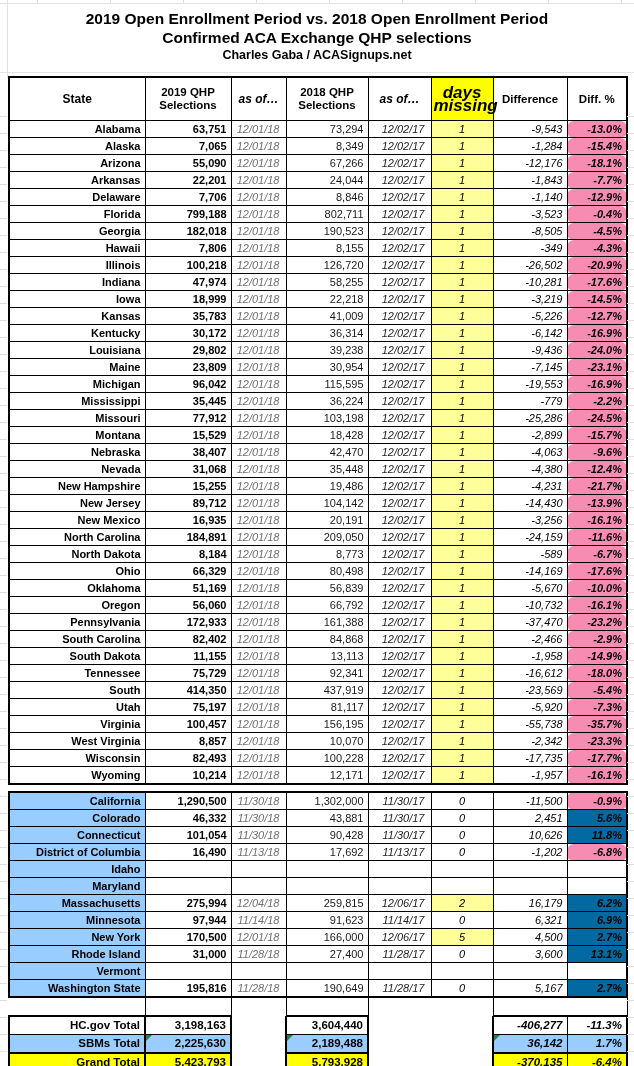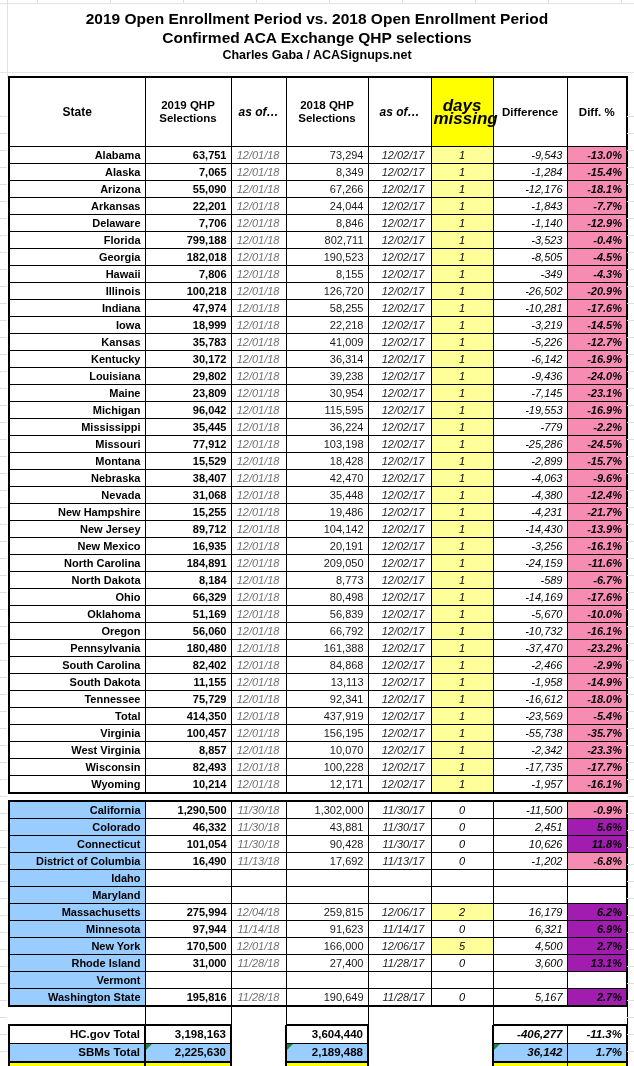--- a/index.html
+++ b/index.html
@@ -24,38 +24,38 @@
 
   table{border-collapse:collapse;table-layout:fixed;width:618px;margin-left:8px;}
   col.c-state{width:136px;} col.c-v19{width:86px;} col.c-d19{width:55px;}
   col.c-v18{width:82px;}  col.c-d18{width:63px;} col.c-days{width:62px;}
   col.c-diff{width:74px;} col.c-pct{width:60px;}
 
   #main-table{margin-top:13px;border:2px solid #000;}
   #sbm-table{margin-top:6px;border:2px solid #000;}
 
   th{border:1px solid #000;height:36px;font-size:11.5px;font-weight:bold;
-     text-align:center;vertical-align:middle;padding:16px 2px;line-height:13px;background:#fff;}
+     text-align:center;vertical-align:middle;padding:3px 2px;line-height:13px;background:#fff;}
   th.as-of{font-style:italic;font-size:12px;}
   th.days-h{background:#FFFF00;font-style:italic;font-size:17px;}
   th.state-h{font-size:12px;}
 
   td{border:1px solid #000;height:16px;line-height:16px;font-size:11px;
      padding:0 4px;white-space:nowrap;overflow:hidden;background:#fff;}
   td.state{text-align:right;font-weight:bold;}
   td.v19{text-align:right;font-weight:bold;}
   td.d19{text-align:right;font-style:italic;color:#6f6f6f;padding-right:6px;}
   td.v18{text-align:right;color:#1a1a1a;}
   td.d18{text-align:right;font-style:italic;color:#222;padding-right:6px;}
   td.days{text-align:center;font-style:italic;}
   td.days.hl{background:#FFFF99;}
   td.diff{text-align:right;font-style:italic;}
   td.pct{text-align:right;font-weight:bold;font-style:italic;}
-  td.pct.neg{background:#F78CB2;}
-  td.pct.pos{background:#a21caf;}
+  td.pct.neg{background:#F78CB2;border-radius:7px;}
+  td.pct.pos{background:#0369a1;}
   tr.sbm td.state{background:#99CCFF;}
 
   
   #totals-table{margin-top:0;}
   #totals-table td{height:17px;line-height:17px;font-size:11.5px;position:relative;}
   td.sp{border:none;height:11px;line-height:11px;background:#fff;}
   td.sp-l{border-left:1px solid #000;}
   td.sp-r{border-right:1px solid #000;}
   td.nob{border:none;background:#fff;}
   td.t-label{text-align:right;font-weight:bold;border:1px solid #000;}
@@ -401,21 +401,21 @@
         <td class="v19">56,060</td>
         <td class="d19">12/01/18</td>
         <td class="v18">66,792</td>
         <td class="d18">12/02/17</td>
         <td class="days hl">1</td>
         <td class="diff">-10,732</td>
         <td class="pct neg">-16.1%</td>
       </tr>
       <tr>
         <td class="state">Pennsylvania</td>
-        <td class="v19">180,480</td>
+        <td class="v19">172,933</td>
         <td class="d19">12/01/18</td>
         <td class="v18">161,388</td>
         <td class="d18">12/02/17</td>
         <td class="days hl">1</td>
         <td class="diff">-37,470</td>
         <td class="pct neg">-23.2%</td>
       </tr>
       <tr>
         <td class="state">South Carolina</td>
         <td class="v19">82,402</td>
@@ -440,28 +440,38 @@
         <td class="state">Tennessee</td>
         <td class="v19">75,729</td>
         <td class="d19">12/01/18</td>
         <td class="v18">92,341</td>
         <td class="d18">12/02/17</td>
         <td class="days hl">1</td>
         <td class="diff">-16,612</td>
         <td class="pct neg">-18.0%</td>
       </tr>
       <tr>
-        <td class="state">Total</td>
+        <td class="state">South</td>
         <td class="v19">414,350</td>
         <td class="d19">12/01/18</td>
         <td class="v18">437,919</td>
         <td class="d18">12/02/17</td>
         <td class="days hl">1</td>
         <td class="diff">-23,569</td>
         <td class="pct neg">-5.4%</td>
+      </tr>
+      <tr>
+        <td class="state">Utah</td>
+        <td class="v19">75,197</td>
+        <td class="d19">12/01/18</td>
+        <td class="v18">81,117</td>
+        <td class="d18">12/02/17</td>
+        <td class="days hl">1</td>
+        <td class="diff">-5,920</td>
+        <td class="pct neg">-7.3%</td>
       </tr>
       <tr>
         <td class="state">Virginia</td>
         <td class="v19">100,457</td>
         <td class="d19">12/01/18</td>
         <td class="v18">156,195</td>
         <td class="d18">12/02/17</td>
         <td class="days hl">1</td>
         <td class="diff">-55,738</td>
         <td class="pct neg">-35.7%</td>

